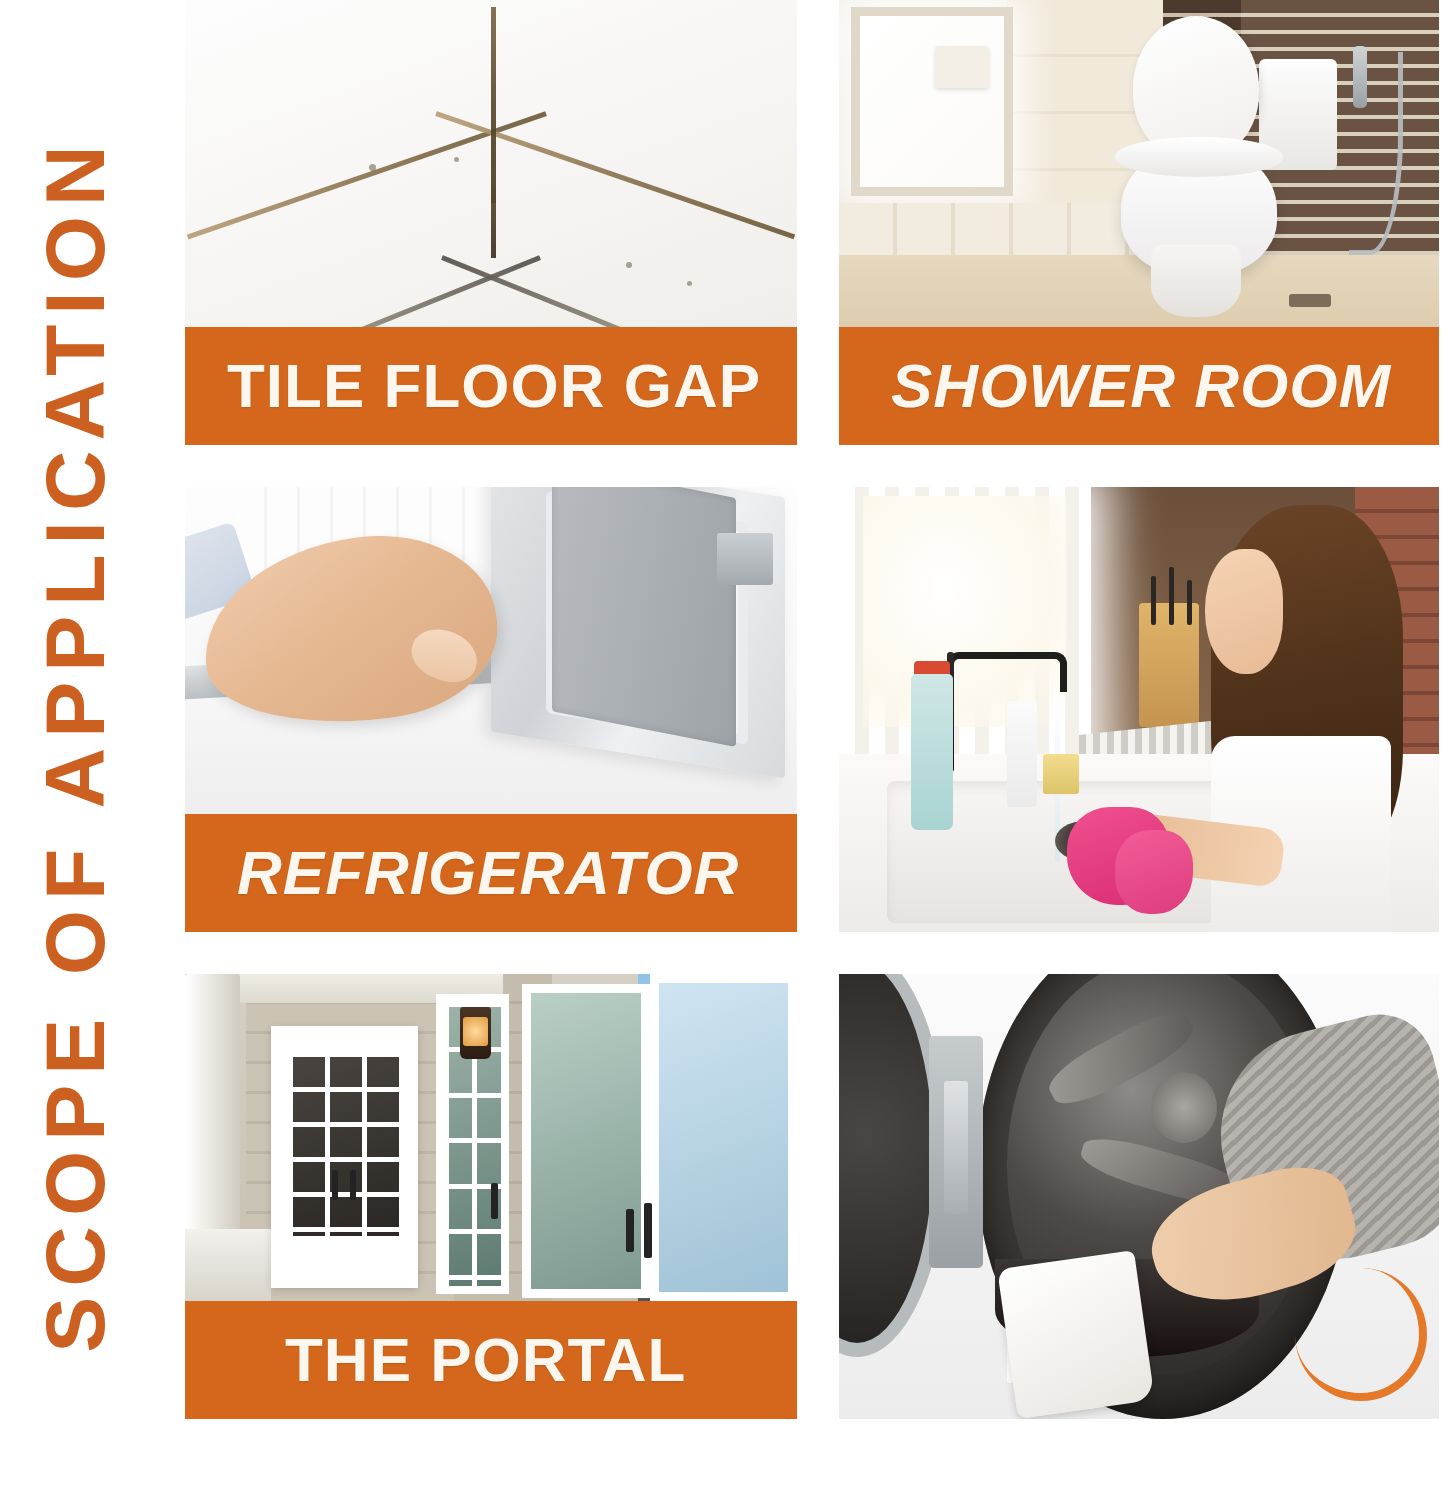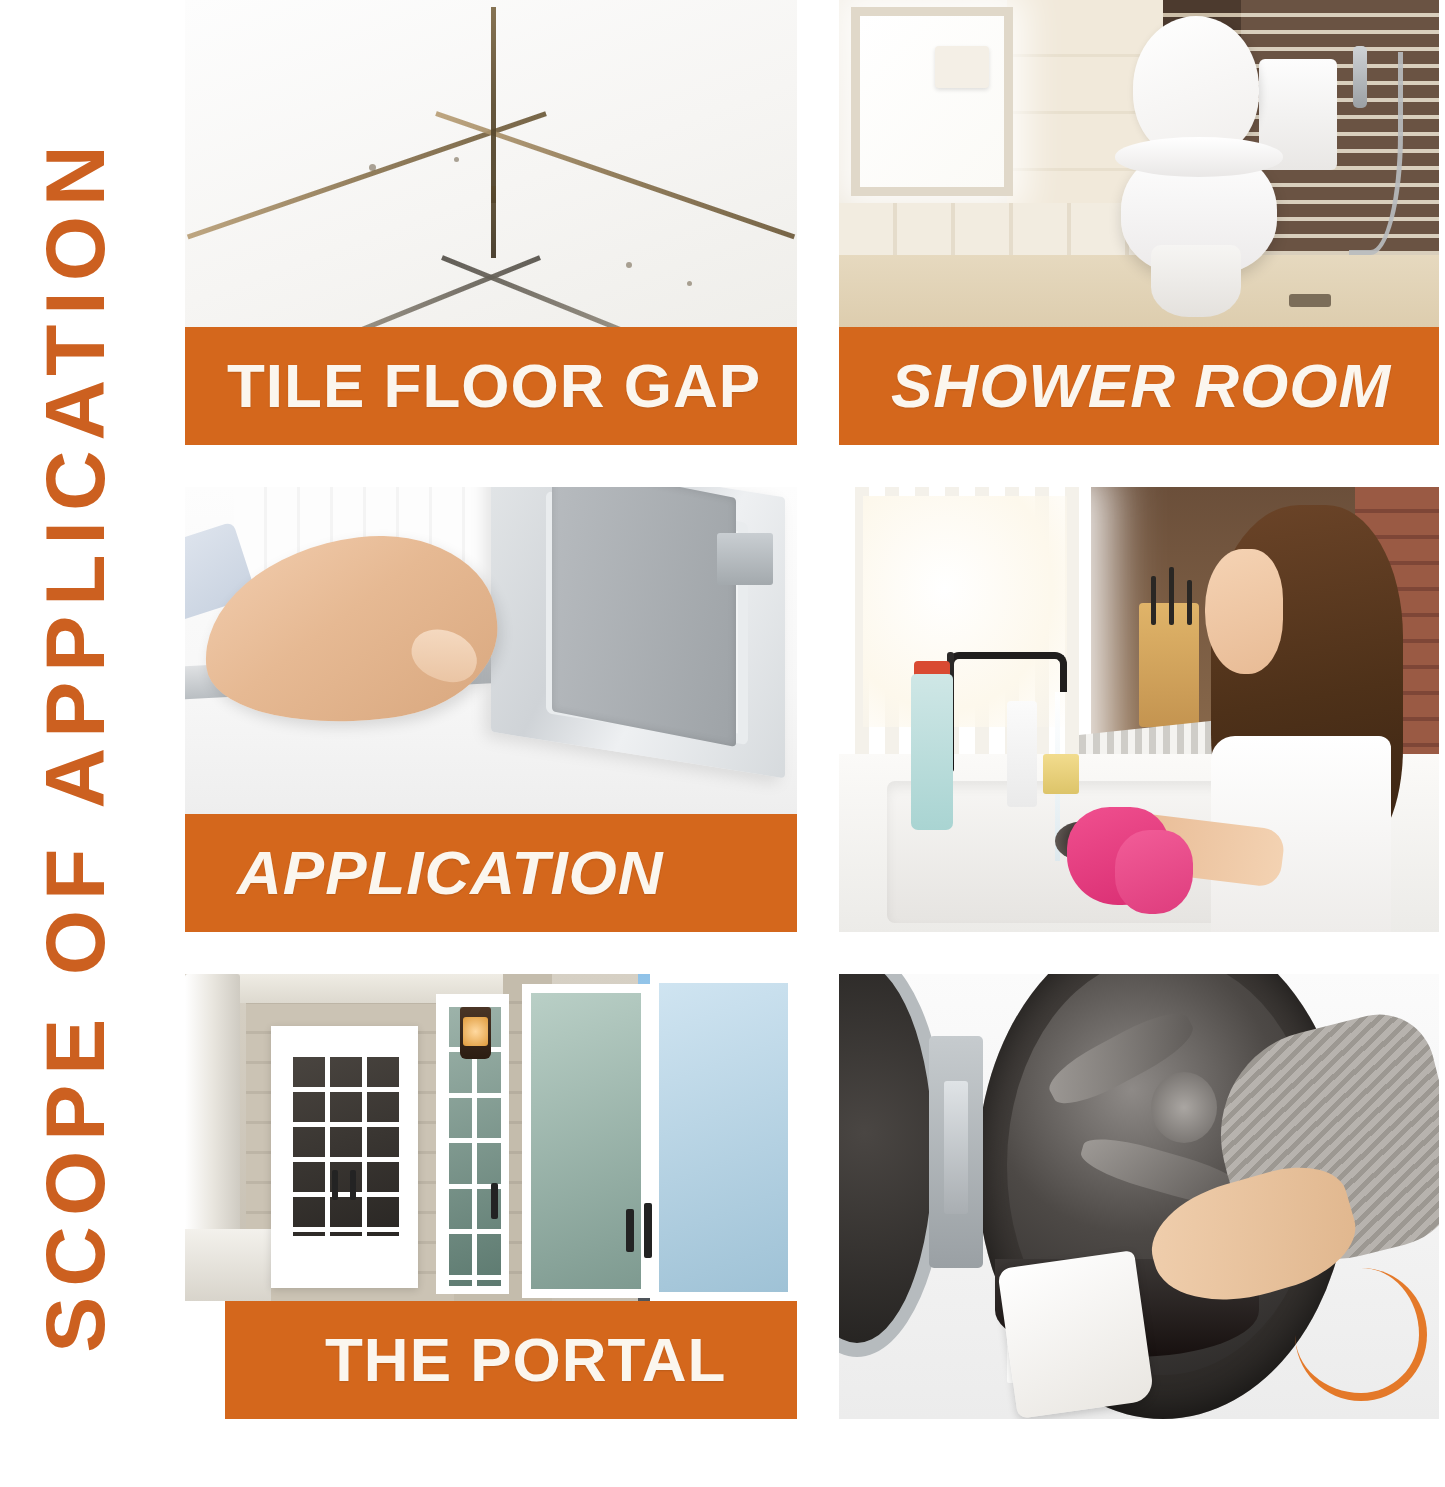--- a/index.html
+++ b/index.html
@@ -62,21 +62,21 @@
     font-size: 62px;
     font-weight: 700;
     letter-spacing: 1px;
     line-height: 1;
     text-shadow: 0 1px 2px rgba(0,0,0,.12);
     padding: 0 34px;
   }
   .caption.center { justify-content: center; padding: 0; }
   .caption.pad-left { padding-left: 42px; }
   .caption.pad-left2 { padding-left: 52px; font-style: italic; }
-  .caption.pad-left3 { padding-left: 100px; margin-left: 40px; }
+  .caption.pad-left3 { padding-left: 100px; }
   .caption.pad-left4 { padding-left: 62px; }
 
   
   .ph-tile { background: linear-gradient(160deg,#fdfdfd 0%,#f6f5f3 55%,#efeeea 100%); }
   .ph-tile .grout {
     position:absolute; height:5px; background:linear-gradient(90deg,#b99f77,#8a7450,#6d5a3a);
     filter: blur(.4px); opacity:.92;
   }
   .ph-tile .g-upL { width:62%; left:-3%; top:34%; transform:rotate(-19deg); transform-origin:right center;}
   .ph-tile .g-upR { width:62%; right:-3%; top:34%; transform:rotate(19deg); transform-origin:left center;}
@@ -336,21 +336,21 @@
         <div class="bodypanel"></div>
         <div class="shelf"></div>
         <div class="door"></div>
         <div class="doorinner"></div>
         <div class="gasket"></div>
         <div class="hinge"></div>
         <div class="sleeve"></div>
         <div class="hand"></div>
         <div class="thumb"></div>
       </div>
-      <div class="caption pad-left2">APPLICATION</div>
+      <div class="caption pad-left2">REFRIGERATOR</div>
     </div>
 
     <div class="card">
       <div class="photo ph-sink">
         <div class="kitchenbg"></div>
         <div class="brick"></div>
         <div class="curtain"></div>
         <div class="winglow"></div>
         <div class="knives"></div>
         <div class="blade" style="left:52%;top:20%;height:11%;"></div>

